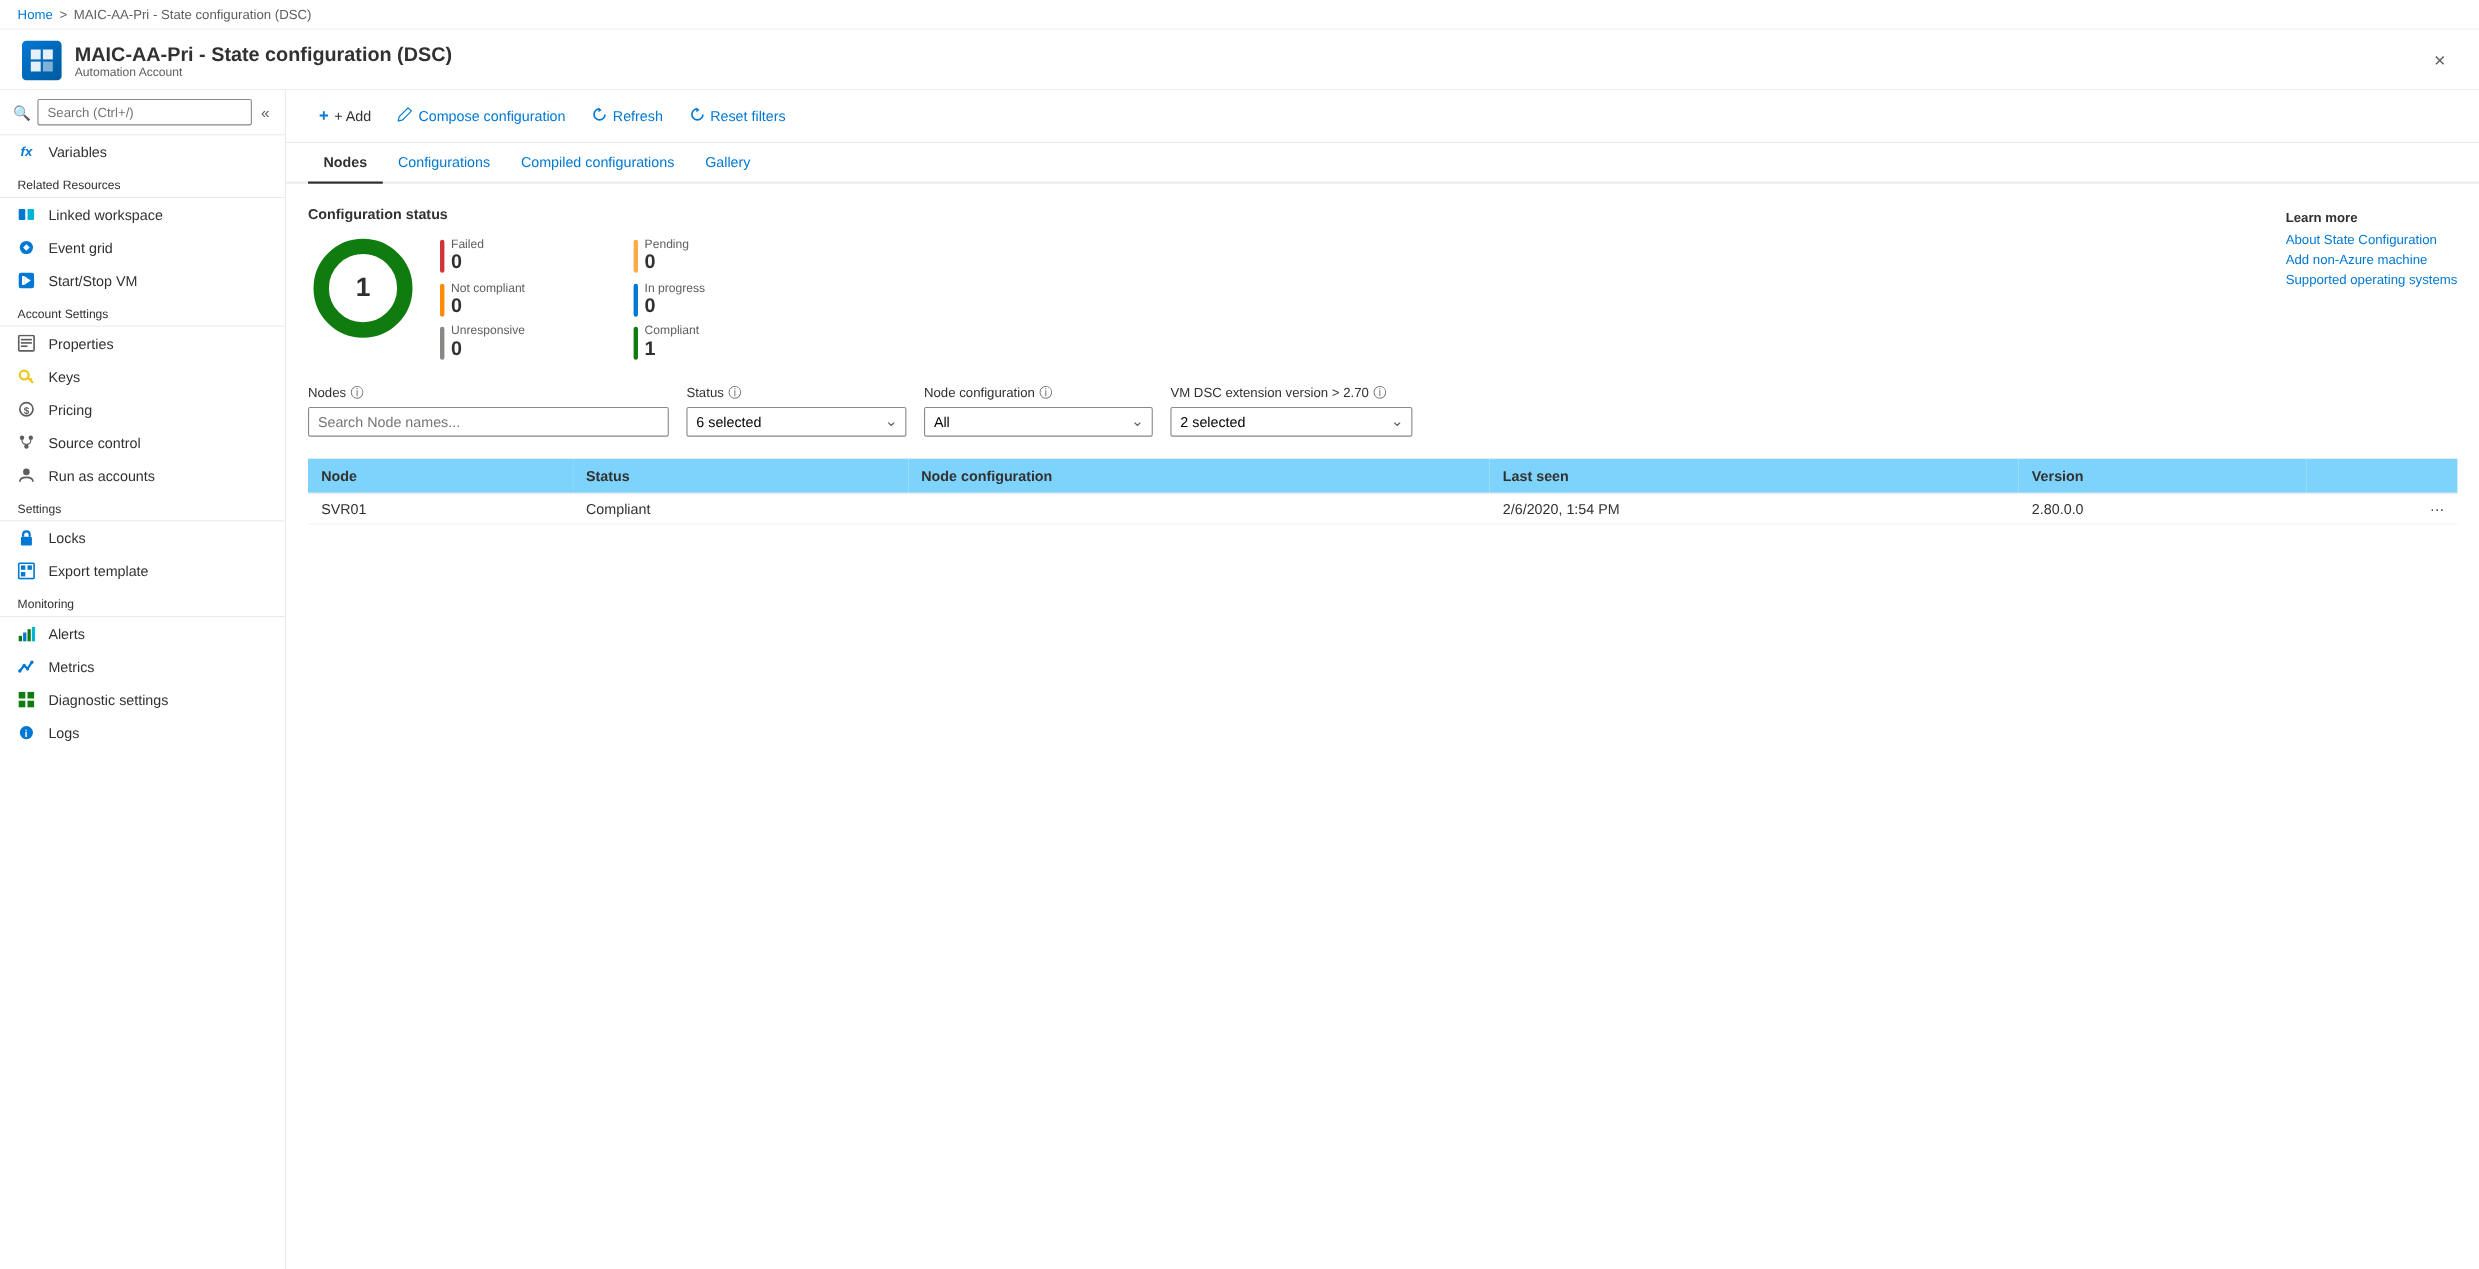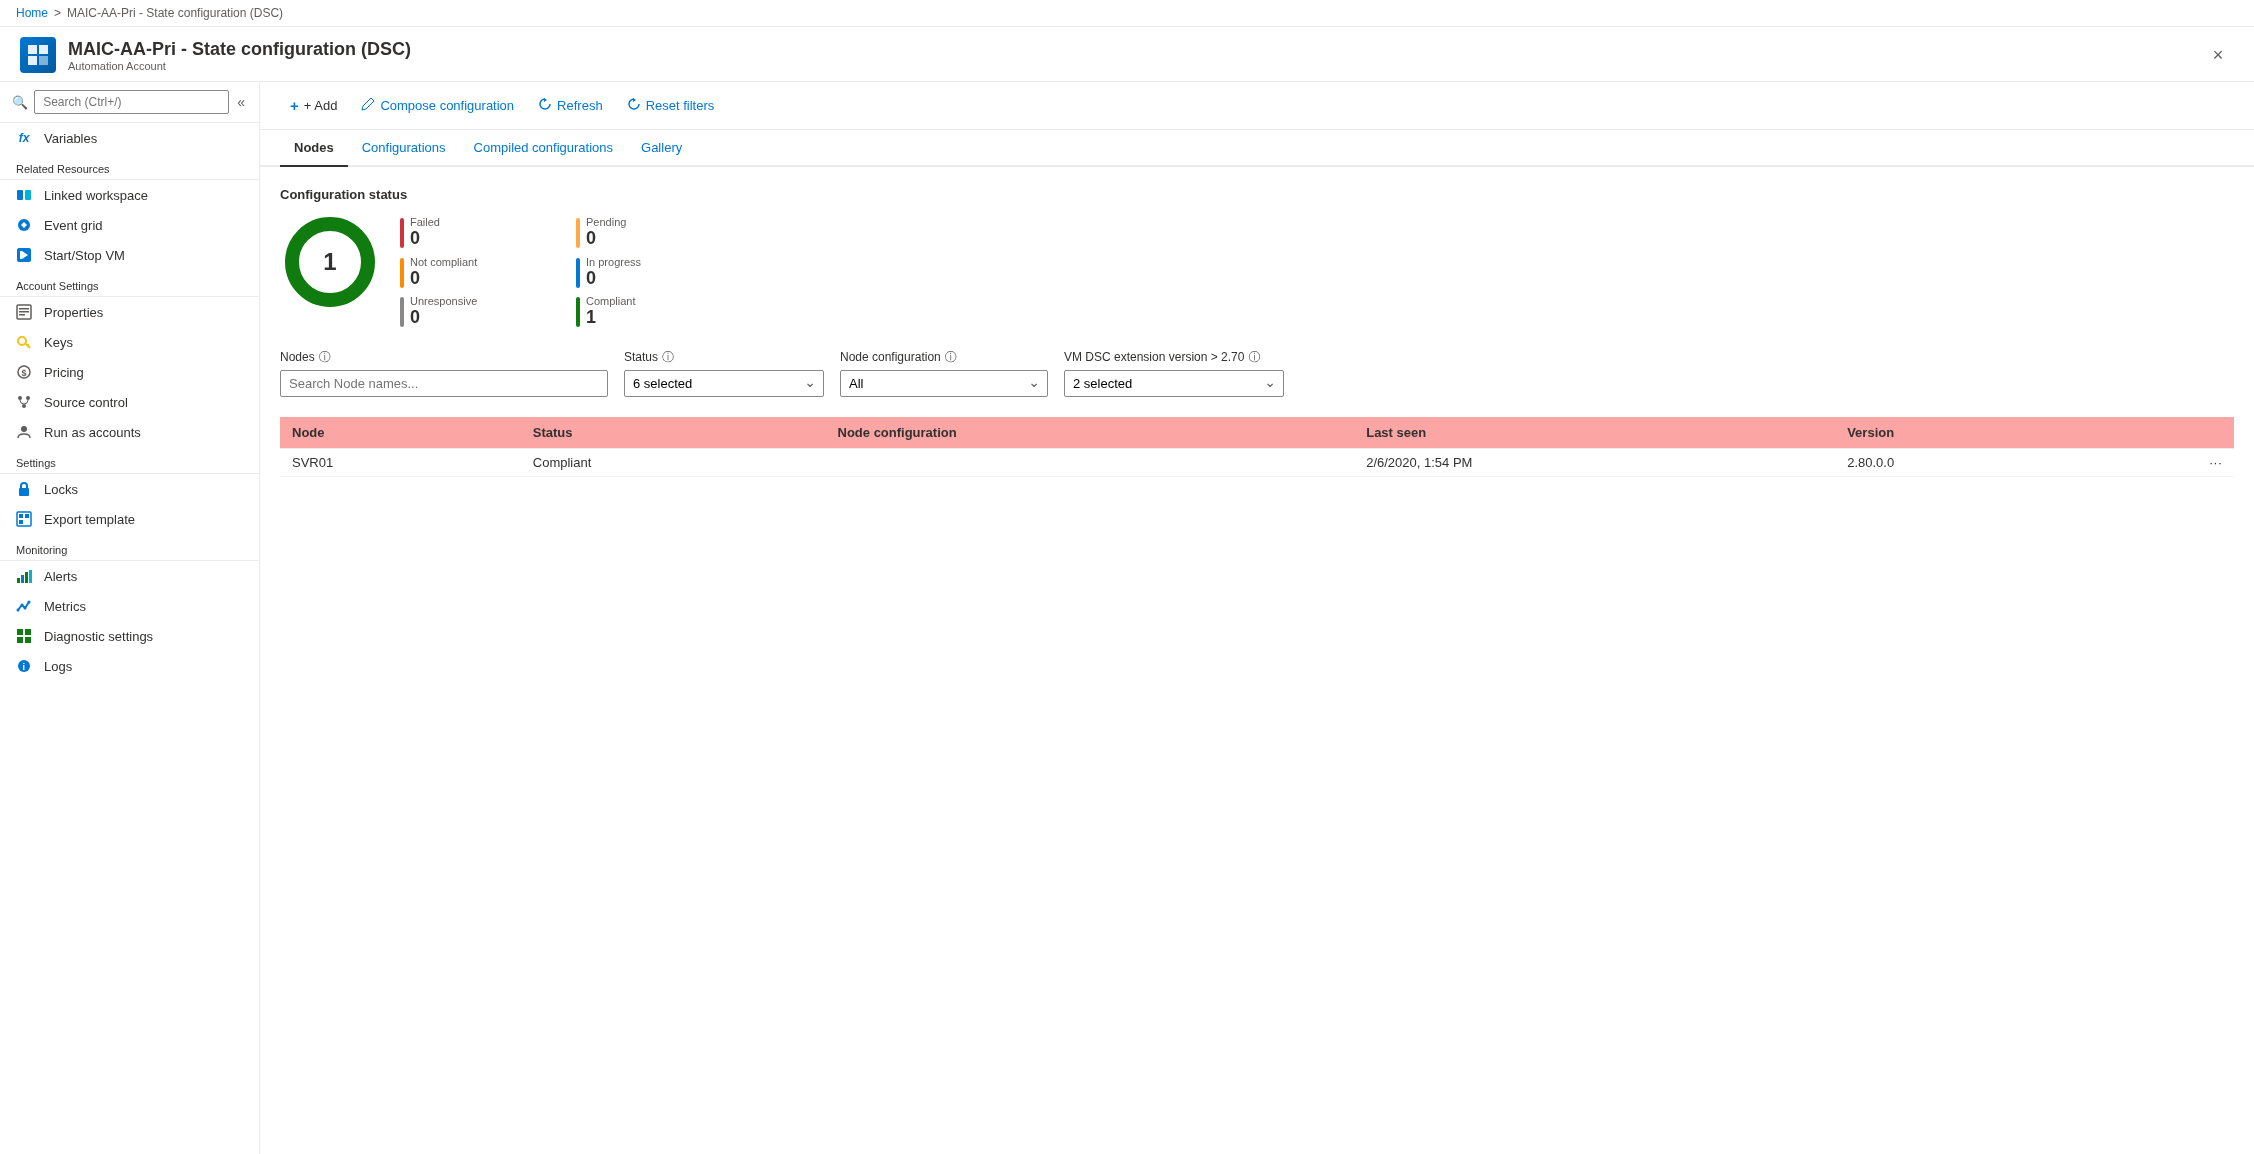--- a/index.html
+++ b/index.html
@@ -120,21 +120,21 @@
     .select-wrapper::after {
       content: '⌄'; position: absolute; right: 8px; top: 50%; transform: translateY(-55%);
       pointer-events: none; color: #605e5c; font-size: 14px;
     }
     .select-wrapper select { width: 100%; }
 
     
     .data-table { width: 100%; border-collapse: collapse; }
     .data-table th {
       text-align: left; padding: 8px 12px; font-size: 13px; font-weight: 600;
-      color: #323130; border-bottom: 1px solid #edebe9; background: #fca5a5;
+      color: #323130; border-bottom: 1px solid #edebe9; background: #7dd3fc;
     }
     .data-table td {
       padding: 6px 12px; font-size: 13px; border-bottom: 1px solid #f3f2f1;
       color: #323130;
     }
     .row-actions {
       text-align: right; color: #323130; font-size: 16px; cursor: pointer;
     }
 
     
@@ -433,20 +433,26 @@
                 <div class="status-bar" style="background:#107c10;"></div>
                 <div class="status-text">
                   <div class="status-name">Compliant</div>
                   <div class="status-count">1</div>
                 </div>
               </div>
             </div>
           </div>
         </div>
 
+        <div class="learn-more" style="margin-left:auto;">
+          <div class="learn-more-title">Learn more</div>
+          <a href="#">About State Configuration</a>
+          <a href="#">Add non-Azure machine</a>
+          <a href="#">Supported operating systems</a>
+        </div>
       </div>
 
       <div class="filters">
         <div class="filter-group">
           <div class="filter-label">
             <span>Nodes</span>
             <span style="color:#605e5c;font-size:12px;cursor:default;">ⓘ</span>
           </div>
           <input type="text" class="filter-input" placeholder="Search Node names..." style="">
         </div>

